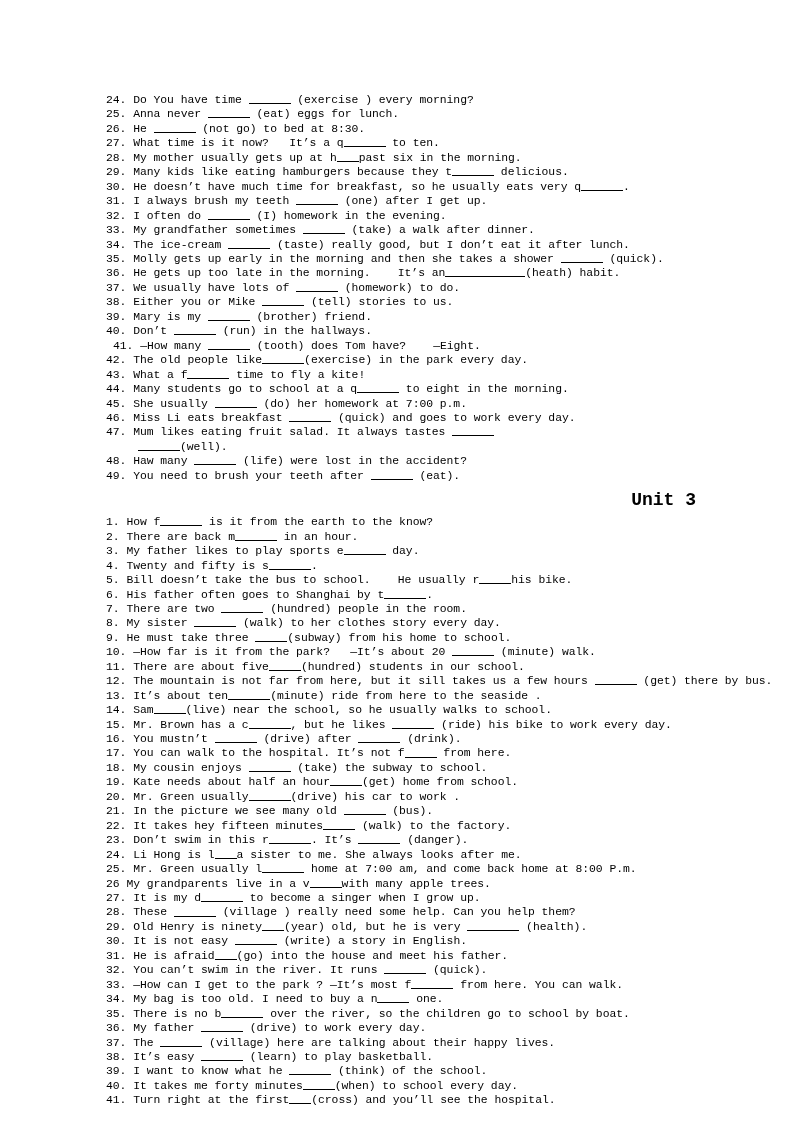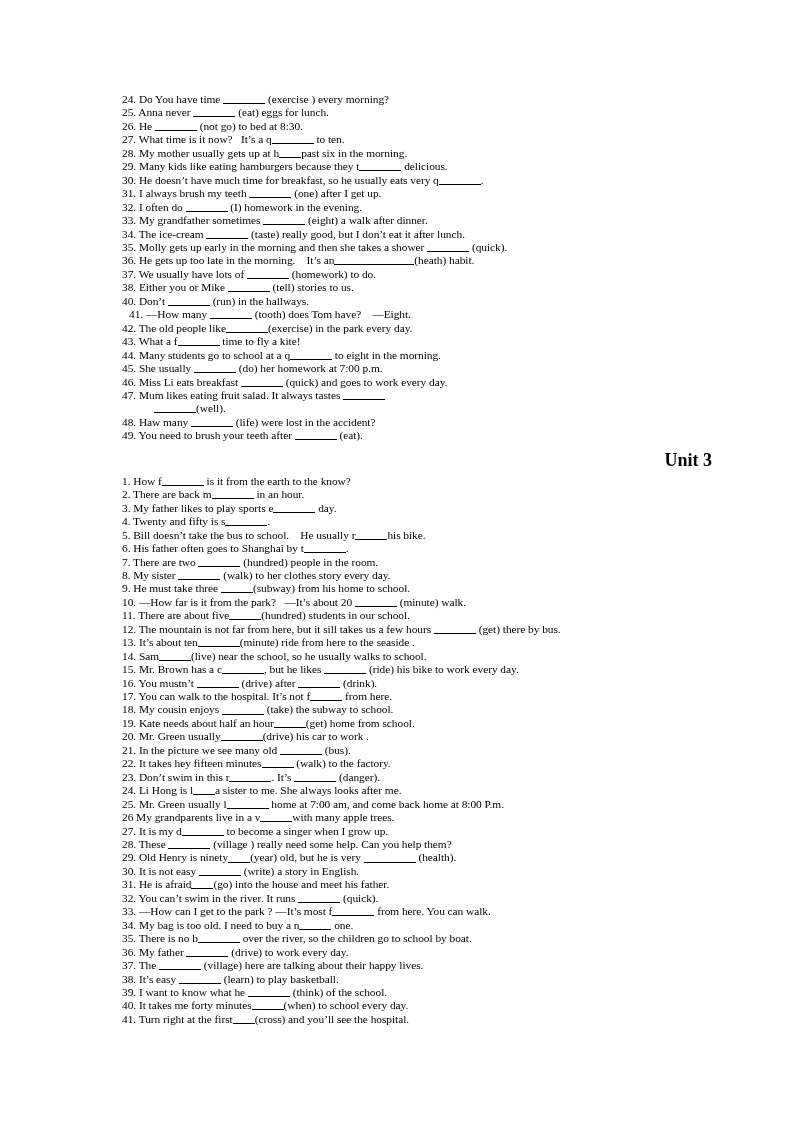--- a/index.html
+++ b/index.html
@@ -17,23 +17,24 @@
   }
   .page {
     position: absolute;
     left: 0; top: 0;
     width: 794px;
     height: 1123px;
     background: #fff;
   }
   .content {
     position: absolute;
-    left: 122px;
+    left: 106px;
     top: 93px;
     width: 600px;
+    font-family: Liberation Mono, monospace;
   }
   .line {
     font-size: 11.4px;
     line-height: 13.1px;
     white-space: pre;
     letter-spacing: -0.05px;
   }
   .line.indent-1 { padding-left: 7px; }
   .line.indent-cont { padding-left: 32px; }
   .blank {
@@ -69,26 +70,27 @@
     <div id="section-one">
         <div class="line"><span>24.</span> <span>Do You have time </span><span class="blank b-md"></span><span> (exercise ) every morning?</span></div>
         <div class="line"><span>25.</span> <span>Anna never </span><span class="blank b-md"></span><span> (eat) eggs for lunch.</span></div>
         <div class="line"><span>26.</span> <span>He </span><span class="blank b-md"></span><span> (not go) to bed at 8:30.</span></div>
         <div class="line"><span>27.</span> <span>What time is it now?   It’s a q</span><span class="blank b-md"></span><span> to ten.</span></div>
         <div class="line"><span>28.</span> <span>My mother usually gets up at h</span><span class="blank b-xs"></span><span>past six in the morning.</span></div>
         <div class="line"><span>29.</span> <span>Many kids like eating hamburgers because they t</span><span class="blank b-md"></span><span> delicious.</span></div>
         <div class="line"><span>30.</span> <span>He doesn’t have much time for breakfast, so he usually eats very q</span><span class="blank b-md"></span><span>.</span></div>
         <div class="line"><span>31.</span> <span>I always brush my teeth </span><span class="blank b-md"></span><span> (one) after I get up.</span></div>
         <div class="line"><span>32.</span> <span>I often do </span><span class="blank b-md"></span><span> (I) homework in the evening.</span></div>
-        <div class="line"><span>33.</span> <span>My grandfather sometimes </span><span class="blank b-md"></span><span> (eight) a walk after dinner.</span></div>
+        <div class="line"><span>33.</span> <span>My grandfather sometimes </span><span class="blank b-md"></span><span> (take) a walk after dinner.</span></div>
         <div class="line"><span>34.</span> <span>The ice-cream </span><span class="blank b-md"></span><span> (taste) really good, but I don’t eat it after lunch.</span></div>
         <div class="line"><span>35.</span> <span>Molly gets up early in the morning and then she takes a shower </span><span class="blank b-md"></span><span> (quick).</span></div>
         <div class="line"><span>36.</span> <span>He gets up too late in the morning.    It’s an</span><span class="blank b-xxl"></span><span>(heath) habit.</span></div>
         <div class="line"><span>37.</span> <span>We usually have lots of </span><span class="blank b-md"></span><span> (homework) to do.</span></div>
         <div class="line"><span>38.</span> <span>Either you or Mike </span><span class="blank b-md"></span><span> (tell) stories to us.</span></div>
+        <div class="line"><span>39.</span> <span>Mary is my </span><span class="blank b-md"></span><span> (brother) friend.</span></div>
         <div class="line"><span>40.</span> <span>Don’t </span><span class="blank b-md"></span><span> (run) in the hallways.</span></div>
         <div class="line indent-1"><span>41.</span> <span>—How many </span><span class="blank b-md"></span><span> (tooth) does Tom have?    —Eight.</span></div>
         <div class="line"><span>42.</span> <span>The old people like</span><span class="blank b-md"></span><span>(exercise) in the park every day.</span></div>
         <div class="line"><span>43.</span> <span>What a f</span><span class="blank b-md"></span><span> time to fly a kite!</span></div>
         <div class="line"><span>44.</span> <span>Many students go to school at a q</span><span class="blank b-md"></span><span> to eight in the morning.</span></div>
         <div class="line"><span>45.</span> <span>She usually </span><span class="blank b-md"></span><span> (do) her homework at 7:00 p.m.</span></div>
         <div class="line"><span>46.</span> <span>Miss Li eats breakfast </span><span class="blank b-md"></span><span> (quick) and goes to work every day.</span></div>
         <div class="line"><span>47.</span> <span>Mum likes eating fruit salad. It always tastes </span><span class="blank b-md"></span></div>
         <div class="line indent-cont"><span></span><span class="blank b-md"></span><span>(well).</span></div>
         <div class="line"><span>48.</span> <span>Haw many </span><span class="blank b-md"></span><span> (life) were lost in the accident?</span></div>

